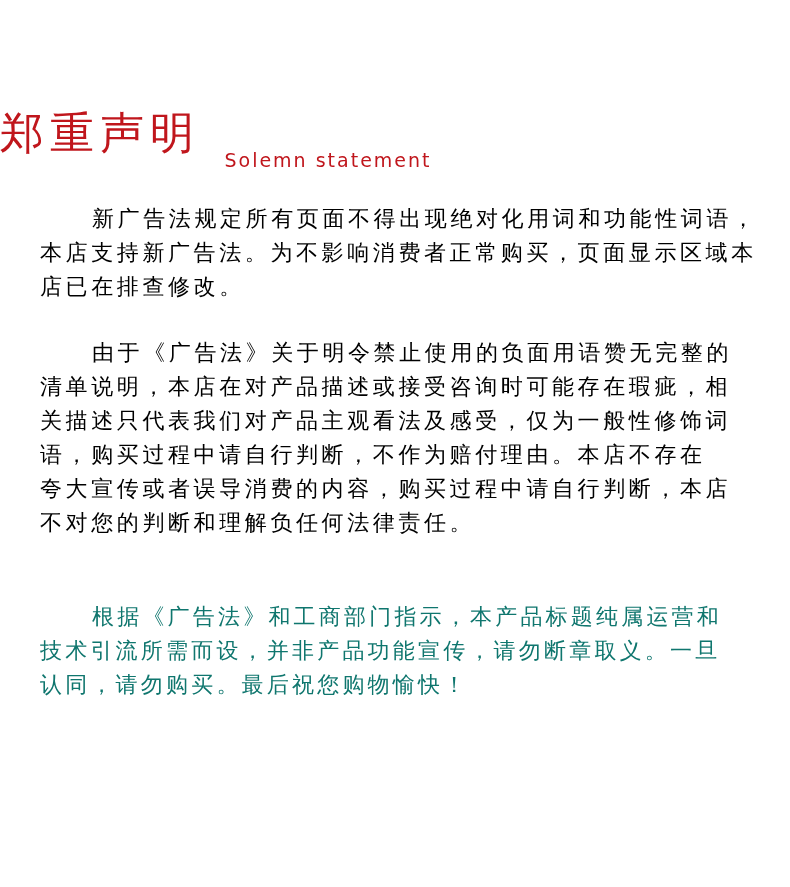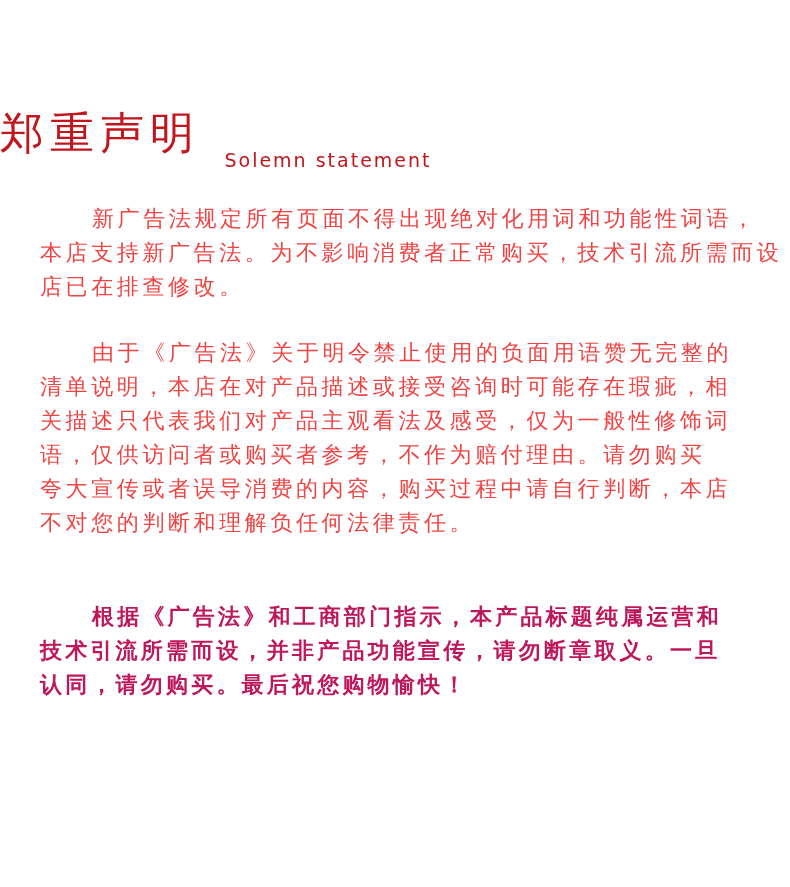--- a/index.html
+++ b/index.html
@@ -3,45 +3,45 @@
 <meta charset="utf-8">
 <style>
   html, body { margin:0; padding:0; background:#ffffff; }
   body { width:790px; height:887px; position:relative; overflow:hidden;
          font-family:"DejaVu Sans", sans-serif; }
   .title { position:absolute; top:66px; left:0; width:734px; text-align:left;
            font-size:44px; line-height:76px; color:#c0161c; letter-spacing:6px; font-weight:normal; }
   .subtitle { position:absolute; top:148px; left:0; width:656px; text-align:center;
               font-size:19px; line-height:24px; color:#c0161c; letter-spacing:2px; }
   .para { position:absolute; left:40px; width:715px; font-size:22px; line-height:34px;
-          color:#ef4444; letter-spacing:3.6px; text-align:justify; margin:0; }
+          color:#000000; letter-spacing:3.6px; text-align:justify; margin:0; }
   .para .line { display:block; white-space:nowrap; }
   .p1 { top:202px; }
   .p2 { top:336px; }
-  .p3 { top:600px; font-weight:bold; color:#be185d; letter-spacing:3.2px; }
+  .p3 { top:600px; font-weight:normal; color:#0f766e; letter-spacing:3.2px; }
   .indent { padding-left:52px; }
 </style>
 </head>
 <body>
 
 <div>
   <h1 class="title">郑重声明</h1>
   <div class="subtitle">Solemn statement</div>
 
   <p class="para p1">
     <span class="line indent">新广告法规定所有页面不得出现绝对化用词和功能性词语，</span>
-    <span class="line">本店支持新广告法。为不影响消费者正常购买，技术引流所需而设</span>
+    <span class="line">本店支持新广告法。为不影响消费者正常购买，页面显示区域本</span>
     <span class="line">店已在排查修改。</span>
   </p>
 
   <p class="para p2">
     <span class="line indent">由于《广告法》关于明令禁止使用的负面用语赞无完整的</span>
     <span class="line">清单说明，本店在对产品描述或接受咨询时可能存在瑕疵，相</span>
     <span class="line">关描述只代表我们对产品主观看法及感受，仅为一般性修饰词</span>
-    <span class="line">语，仅供访问者或购买者参考，不作为赔付理由。请勿购买</span>
+    <span class="line">语，购买过程中请自行判断，不作为赔付理由。本店不存在</span>
     <span class="line">夸大宣传或者误导消费的内容，购买过程中请自行判断，本店</span>
     <span class="line">不对您的判断和理解负任何法律责任。</span>
   </p>
 
   <p class="para p3">
     <span class="line indent">根据《广告法》和工商部门指示，本产品标题纯属运营和</span>
     <span class="line">技术引流所需而设，并非产品功能宣传，请勿断章取义。一旦</span>
     <span class="line">认同，请勿购买。最后祝您购物愉快！</span>
   </p>
 </div>

